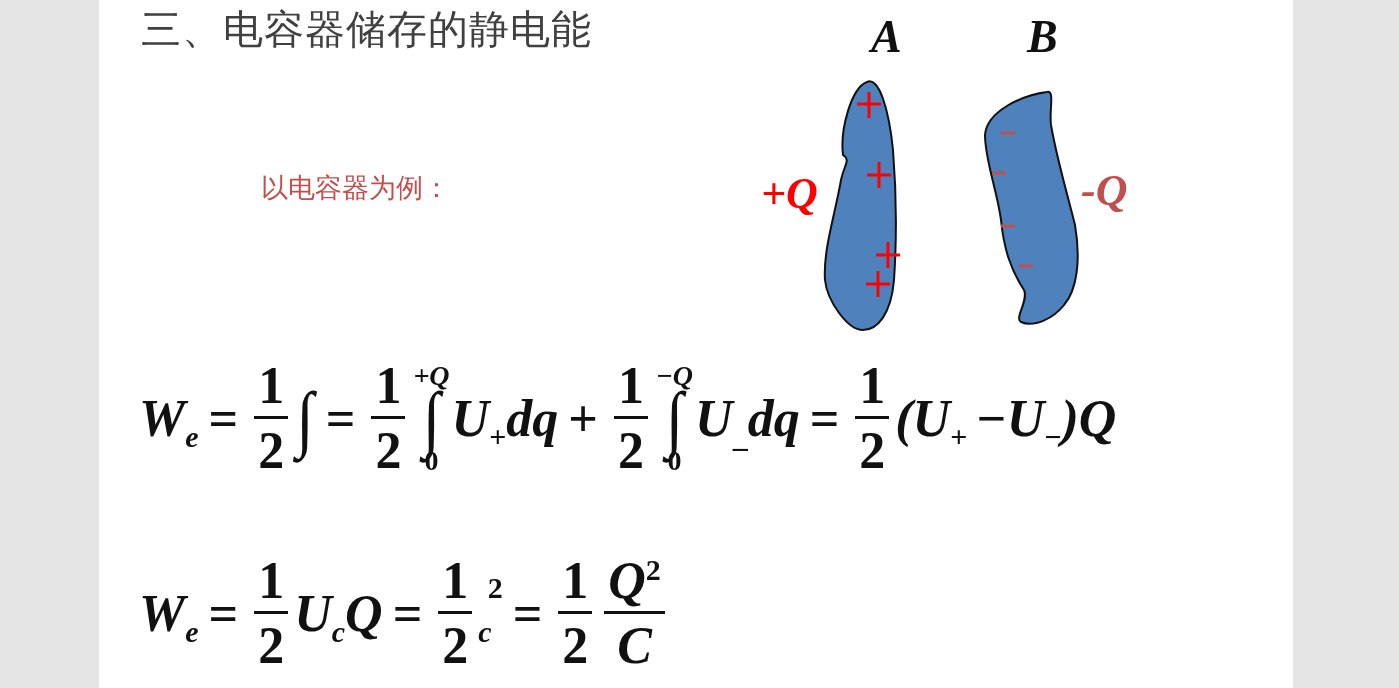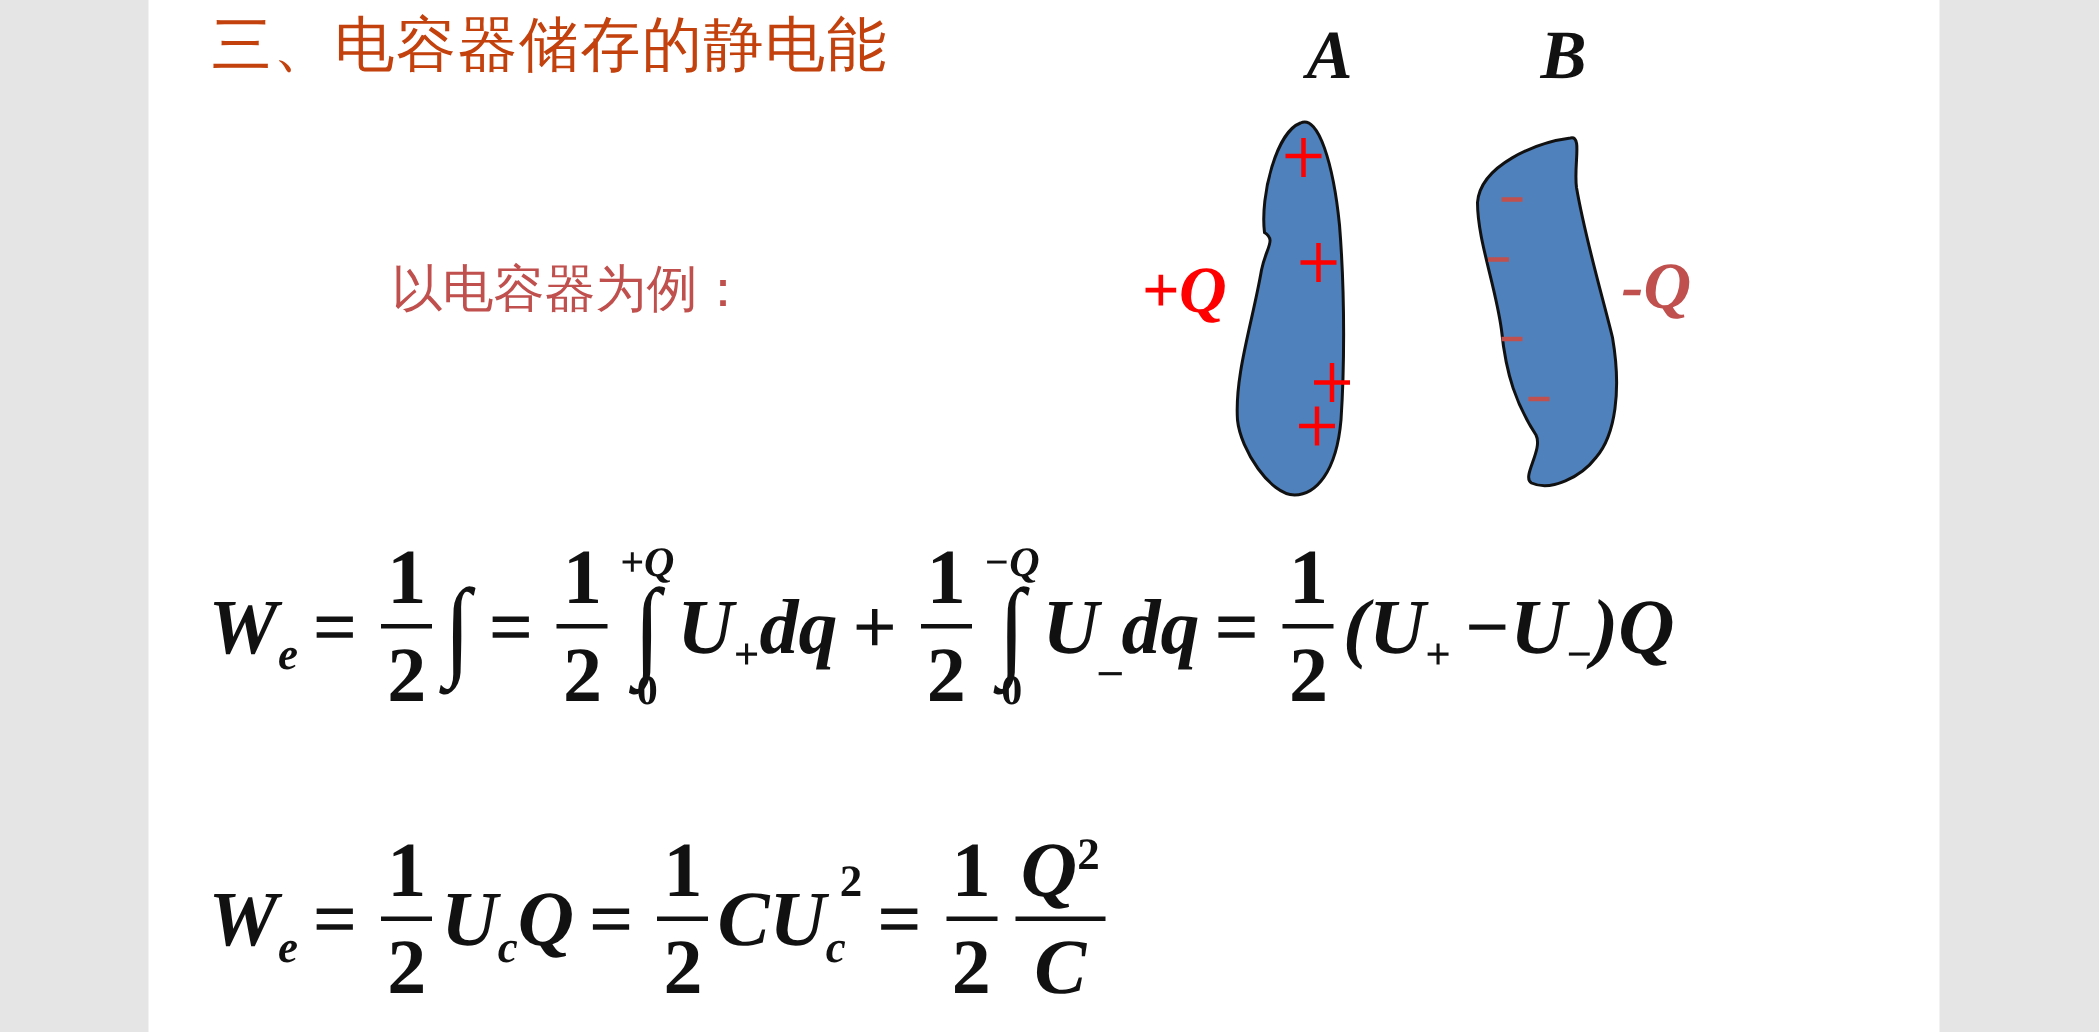--- a/index.html
+++ b/index.html
@@ -8,26 +8,26 @@
     background: #e5e5e5; position: relative;
     font-family: "Liberation Serif", "DejaVu Serif", serif;
   }
   .slide {
     position: absolute; left: 99px; top: 0; width: 1194px; height: 688px;
     background: #ffffff; overflow: hidden;
   }
   .title {
     position: absolute; left: 42px; top: 2px;
     font-family: "DejaVu Sans", "Liberation Sans", sans-serif;
-    font-size: 40px; color: #c2410c; letter-spacing: 1px; font-weight: 500;
+    font-size: 40px; color: #404040; letter-spacing: 1px; font-weight: 500;
   }
   .example {
     position: absolute; left: 162px; top: 170px;
     font-family: "DejaVu Sans", "Liberation Sans", sans-serif;
-    font-size: 34px; color: #c0504d;
+    font-size: 27px; color: #c0504d;
   }
   .cond-label {
     position: absolute; font-style: italic; font-weight: bold;
     font-size: 46px; color: #111;
   }
   .charge-label {
     position: absolute; font-style: italic; font-weight: bold; font-size: 44px;
   }
   .diagram { position: absolute; left: 0; top: 0; }
   .eq {
@@ -149,21 +149,20 @@
       </span>
     <span class="it">U</span>
       <span class="it sub">c</span>
       <span class="it">Q</span>
     <span class="op">=</span>
     <span class="frac">
         <span class="num">1</span>
         <span class="bar"></span>
         <span class="den">2</span>
       </span>
-    <span class="it">CU</span>
       <span class="it sub">c</span>
       <span class="sup" style="margin-left:-4px;">2</span>
     <span class="op">=</span>
     <span class="frac">
         <span class="num">1</span>
         <span class="bar"></span>
         <span class="den">2</span>
       </span>
     <span class="frac">
         <span class="num it"><span>Q</span><span style="font-size:30px; vertical-align:top; font-style:normal;">2</span></span>

